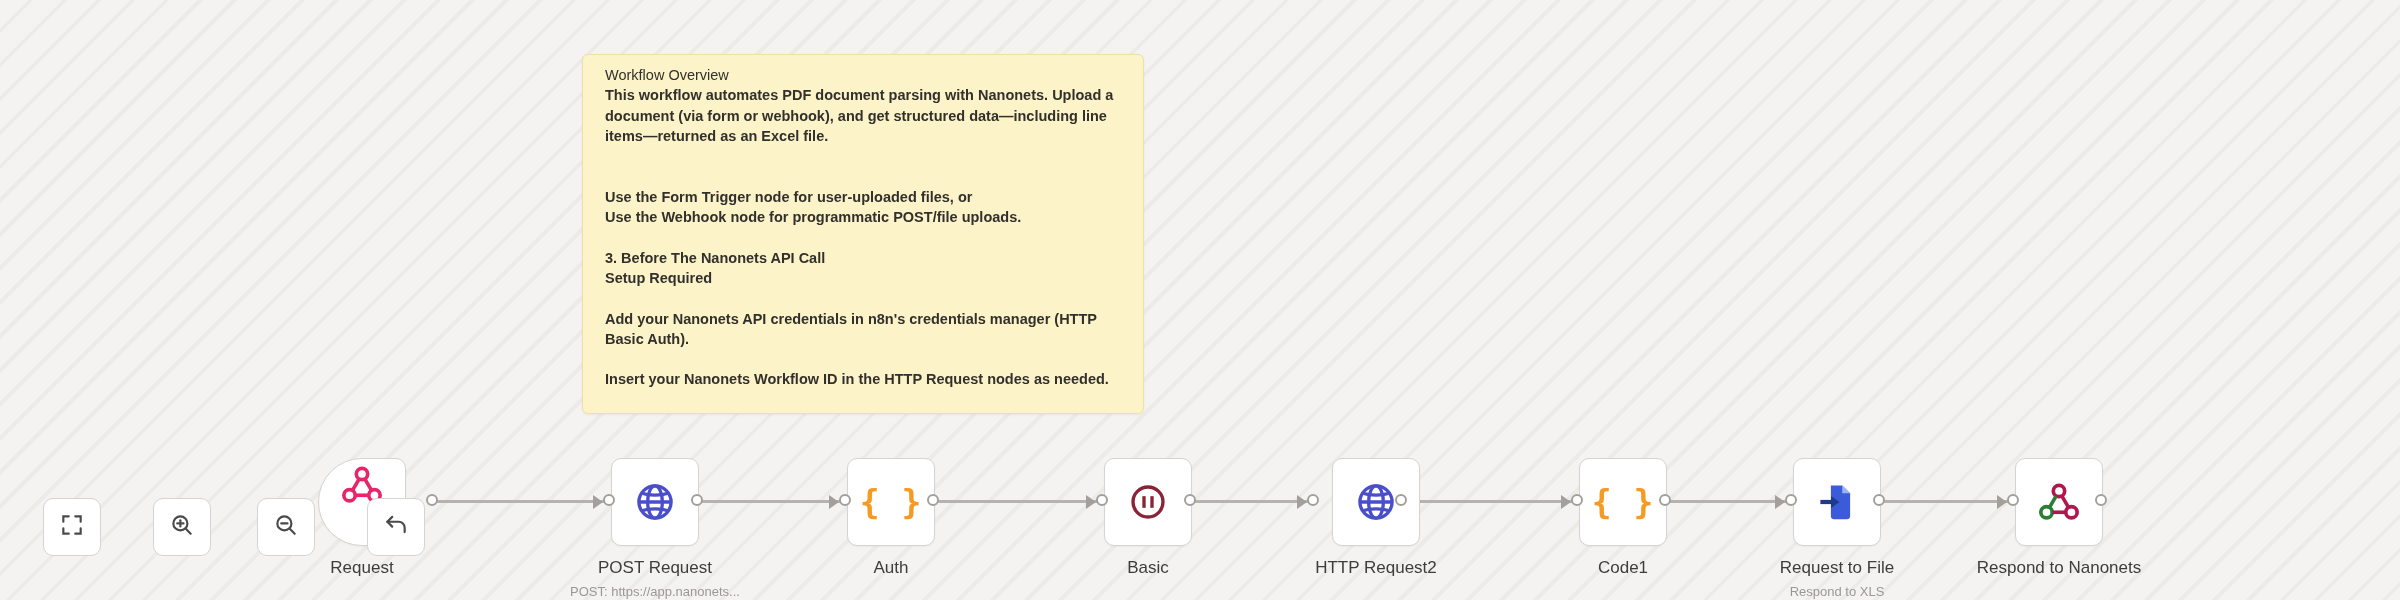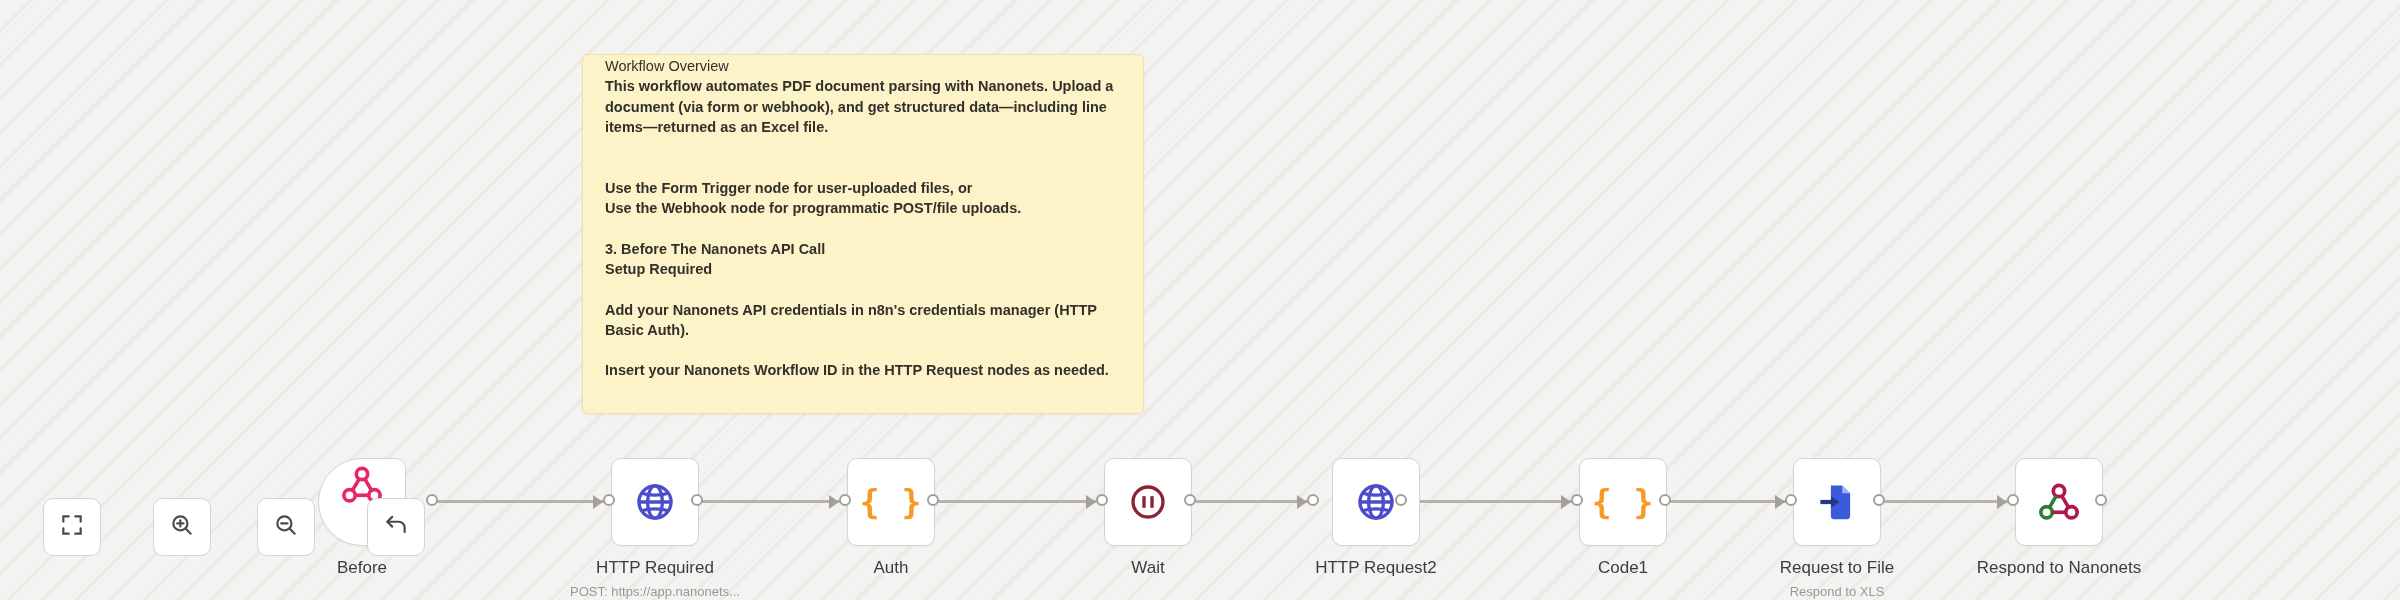--- a/index.html
+++ b/index.html
@@ -9,21 +9,21 @@
     background-color:#f3f2f0;
     background-image:repeating-linear-gradient(135deg,#f4f3f1 0 20px,#edebe8 20px 24px);
     position:relative;
     color:#333;
   }
 
   
   .sticky {
     position:absolute; left:582px; top:54px; width:562px; height:360px;
     background:#fdf3c8; border:1px solid #efe0a6; border-radius:6px;
-    padding:1px 22px; font-size:14.5px; line-height:1.4; color:#32302c;
+    padding:10px 22px; font-size:14.5px; line-height:1.4; color:#32302c;
     box-shadow:0 1px 3px rgba(0,0,0,.05); z-index:1; overflow:hidden;
   }
   .sticky-body { white-space:pre-line;font-weight:bold; }
 
   
   .node-wrap { position:absolute; top:458px; width:88px; z-index:2; }
   .node-box {
     position:relative; width:88px; height:88px; background:#fff;
     border:1.6px solid #d6d4d1; border-radius:10px;
     display:flex; align-items:center; justify-content:center;
@@ -131,57 +131,57 @@
       <svg width="44" height="44" viewBox="0 0 24 24" fill="none" stroke="#e6256b" stroke-width="2">
         <circle cx="12" cy="6" r="3.1"></circle>
           <circle cx="5.2" cy="17.6" r="3.1"></circle>
           <circle cx="18.8" cy="17.6" r="3.1"></circle>
         <path d="M10.4 8.8 L6.8 14.9"></path>
           <path d="M13.6 8.8 L17.2 14.9"></path>
           <path d="M8.4 17.6 L15.6 17.6"></path>
       </svg>
     </span>
   </div>
-  <div class="node-label">Before</div>
+  <div class="node-label">Request</div>
 </div>
 
 <div class="node-wrap" style="left:611px">
   <div class="node-box">
     <span class="node-icon">
       <svg width="42" height="42" viewBox="0 0 24 24" fill="none" stroke="#4a4fc9" stroke-width="1.9">
         <circle cx="12" cy="12" r="9.2"></circle>
           <ellipse cx="12" cy="12" rx="4.2" ry="9.2"></ellipse>
         <line x1="2.8" y1="12" x2="21.2" y2="12"></line>
         <path d="M4.4 6.7 C7.2 8.5 16.8 8.5 19.6 6.7"></path>
           <path d="M4.4 17.3 C7.2 15.5 16.8 15.5 19.6 17.3"></path>
       </svg>
     </span>
   </div>
-  <div class="node-label">HTTP Required</div>
+  <div class="node-label">POST Request</div>
   <div class="node-sub">POST: https://app.nanonets...</div>
 </div>
 
 <div class="node-wrap" style="left:847px">
   <div class="node-box">
     <span class="node-icon braces">{ }</span>
   </div>
   <div class="node-label">Auth</div>
 </div>
 
 <div class="node-wrap" style="left:1104px">
   <div class="node-box">
     <span class="node-icon">
       <svg width="40" height="40" viewBox="0 0 24 24" fill="none" stroke="#8a2336" stroke-width="2">
         <circle cx="12" cy="12" r="9"></circle>
         <line x1="9.6" y1="8.5" x2="9.6" y2="15.5"></line>
           <line x1="14.4" y1="8.5" x2="14.4" y2="15.5"></line>
       </svg>
     </span>
   </div>
-  <div class="node-label">Wait</div>
+  <div class="node-label">Basic</div>
 </div>
 
 <div class="node-wrap" style="left:1332px">
   <div class="node-box">
     <span class="node-icon">
       <svg width="42" height="42" viewBox="0 0 24 24" fill="none" stroke="#4a4fc9" stroke-width="1.9">
         <circle cx="12" cy="12" r="9.2"></circle>
           <ellipse cx="12" cy="12" rx="4.2" ry="9.2"></ellipse>
         <line x1="2.8" y1="12" x2="21.2" y2="12"></line>
         <path d="M4.4 6.7 C7.2 8.5 16.8 8.5 19.6 6.7"></path>

